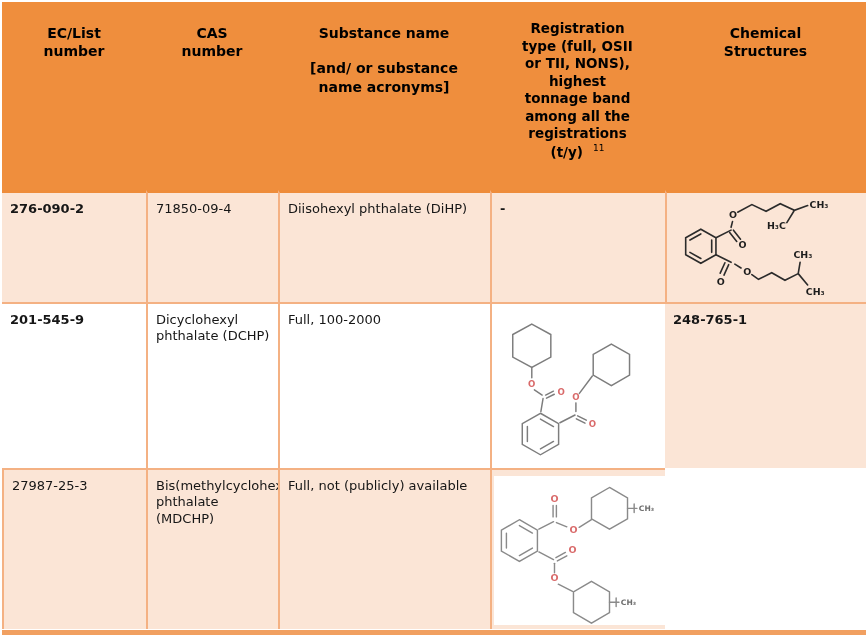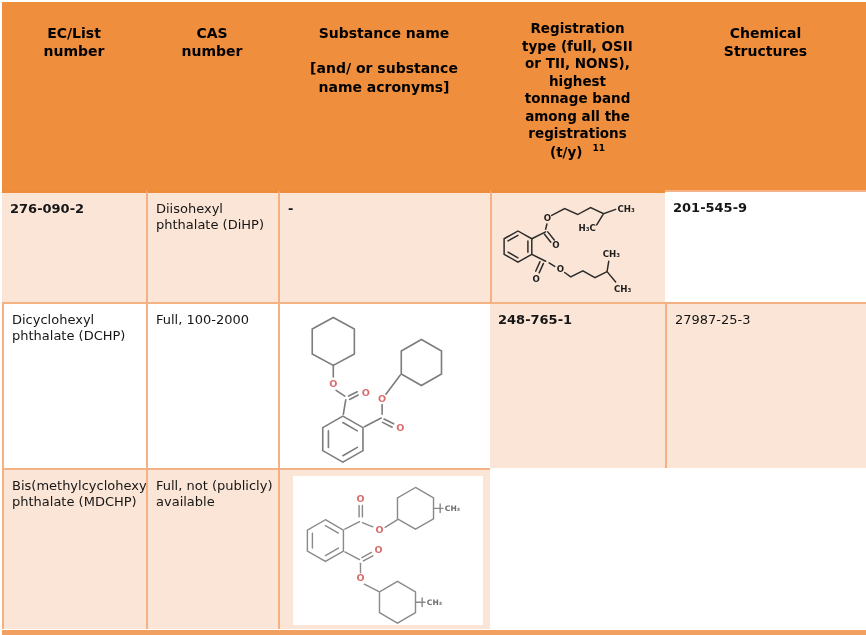--- a/index.html
+++ b/index.html
@@ -30,21 +30,21 @@
     font-weight:bold;
     font-size:14px;
     line-height:1.32;
     text-align:center;
     padding-top:22px;
     color:#000;
   }
   .hcell.reg{font-size:13.5px;padding-top:18px;line-height:1.3;}
   .prewrap{white-space:pre-line;}
   .hsub{display:block;margin-top:17px;}
-  sup.hsup{font-size:9px;margin-left:10px;font-weight:bold;}
+  sup.hsup{font-size:9px;margin-left:10px;font-weight:normal;}
   
   .cell{
     font-size:13px;
     line-height:1.25;
     padding:8px 4px 0 8px;
     background:#fff;
     border-left:2px solid var(--bd);
     border-top:2px solid var(--bd);
     overflow:hidden;
   }
@@ -103,20 +103,21 @@
 highest
 tonnage band
 among all the
 registrations
 (t/y)</span><sup class="hsup">11</sup>
     </div>
     <div class="hcell"><span class="prewrap">Chemical
 Structures</span></div>
 
     <div class="cell c0 peach ec row1-c" style="border-top:3px solid var(--hdline);">276-090-2</div>
+    <div class="cell peach" style="border-top:3px solid var(--hdline);">71850-09-4</div>
     <div class="cell peach" style="border-top:3px solid var(--hdline);">Diisohexyl phthalate (DiHP)</div>
     <div class="cell peach bold-dash" style="border-top:3px solid var(--hdline);">-</div>
     <div class="cell peach structcell r1" style="border-top:3px solid var(--hdline);">
       <svg width="192" height="104" viewBox="0 0 200 110">
         <g class="b-dark">
           <path d="M14,42 L30,33 L46,42 L46,60 L30,69 L14,60 Z"></path>
           <path d="M18.5,44.5 L30,38 M41.5,44.5 L41.5,57.5 M30,64 L18.5,57.5"></path>
         </g>
         <g class="b-dark">
           <path d="M46,42 L62,34 M62,31 L63.5,25"></path>

